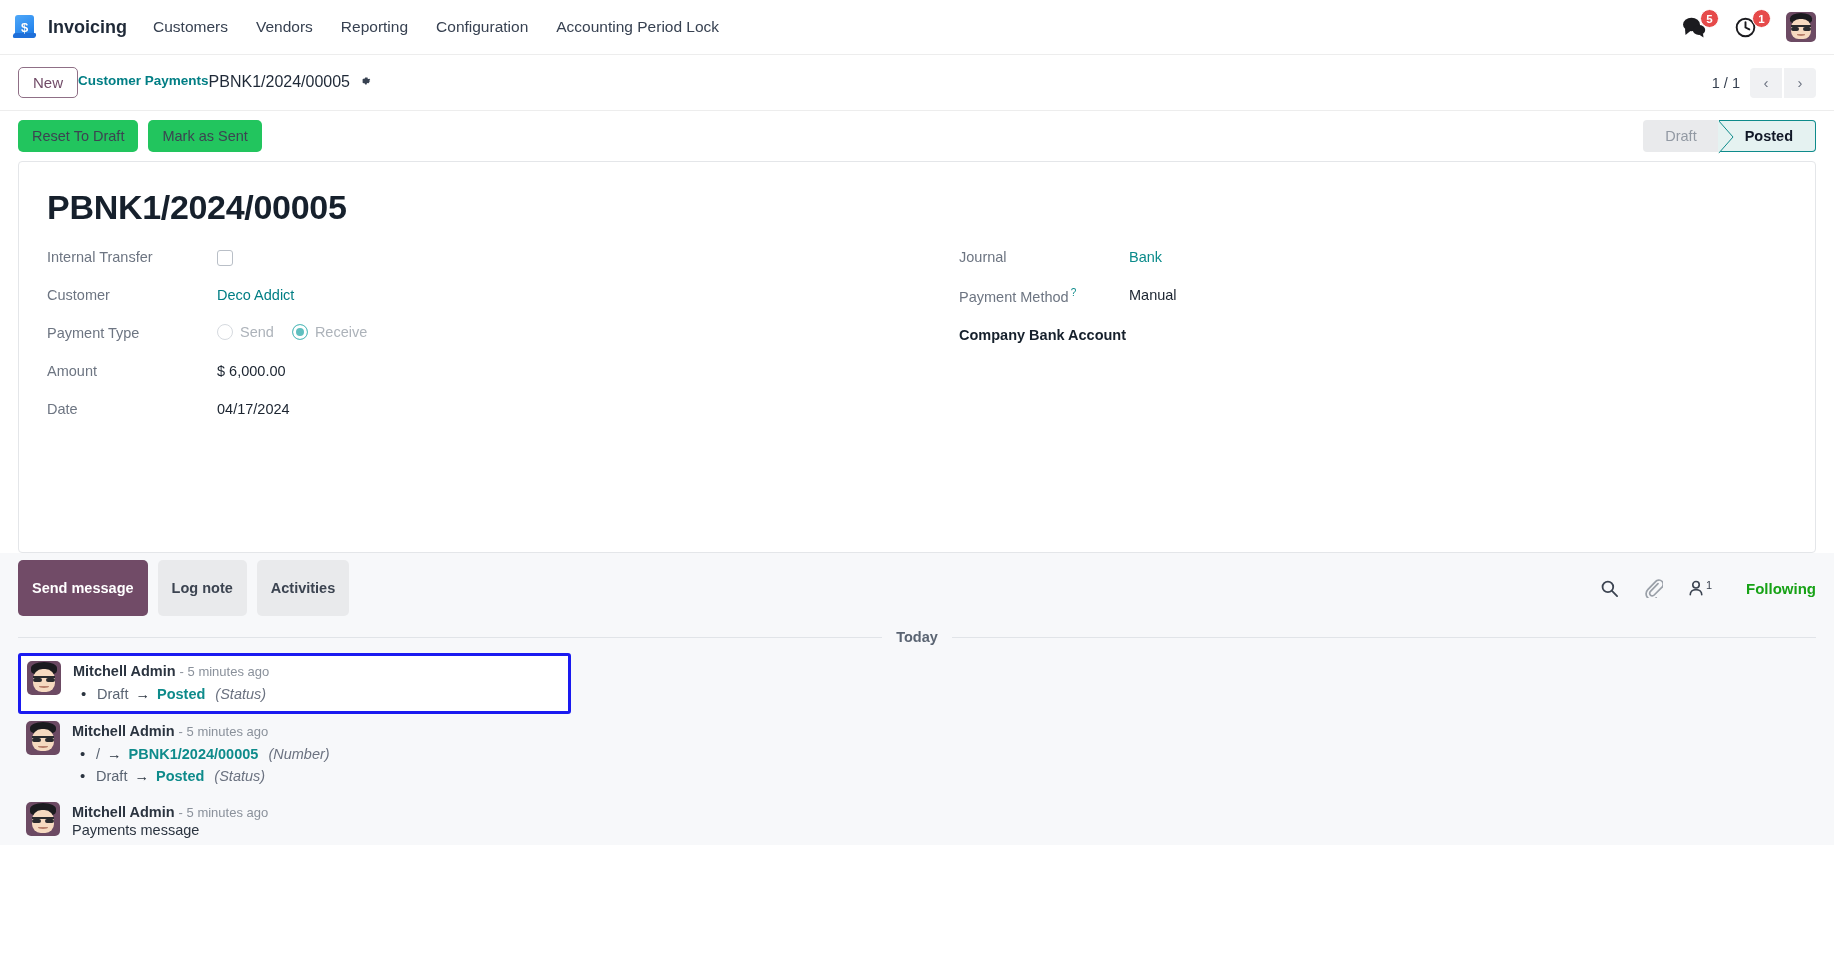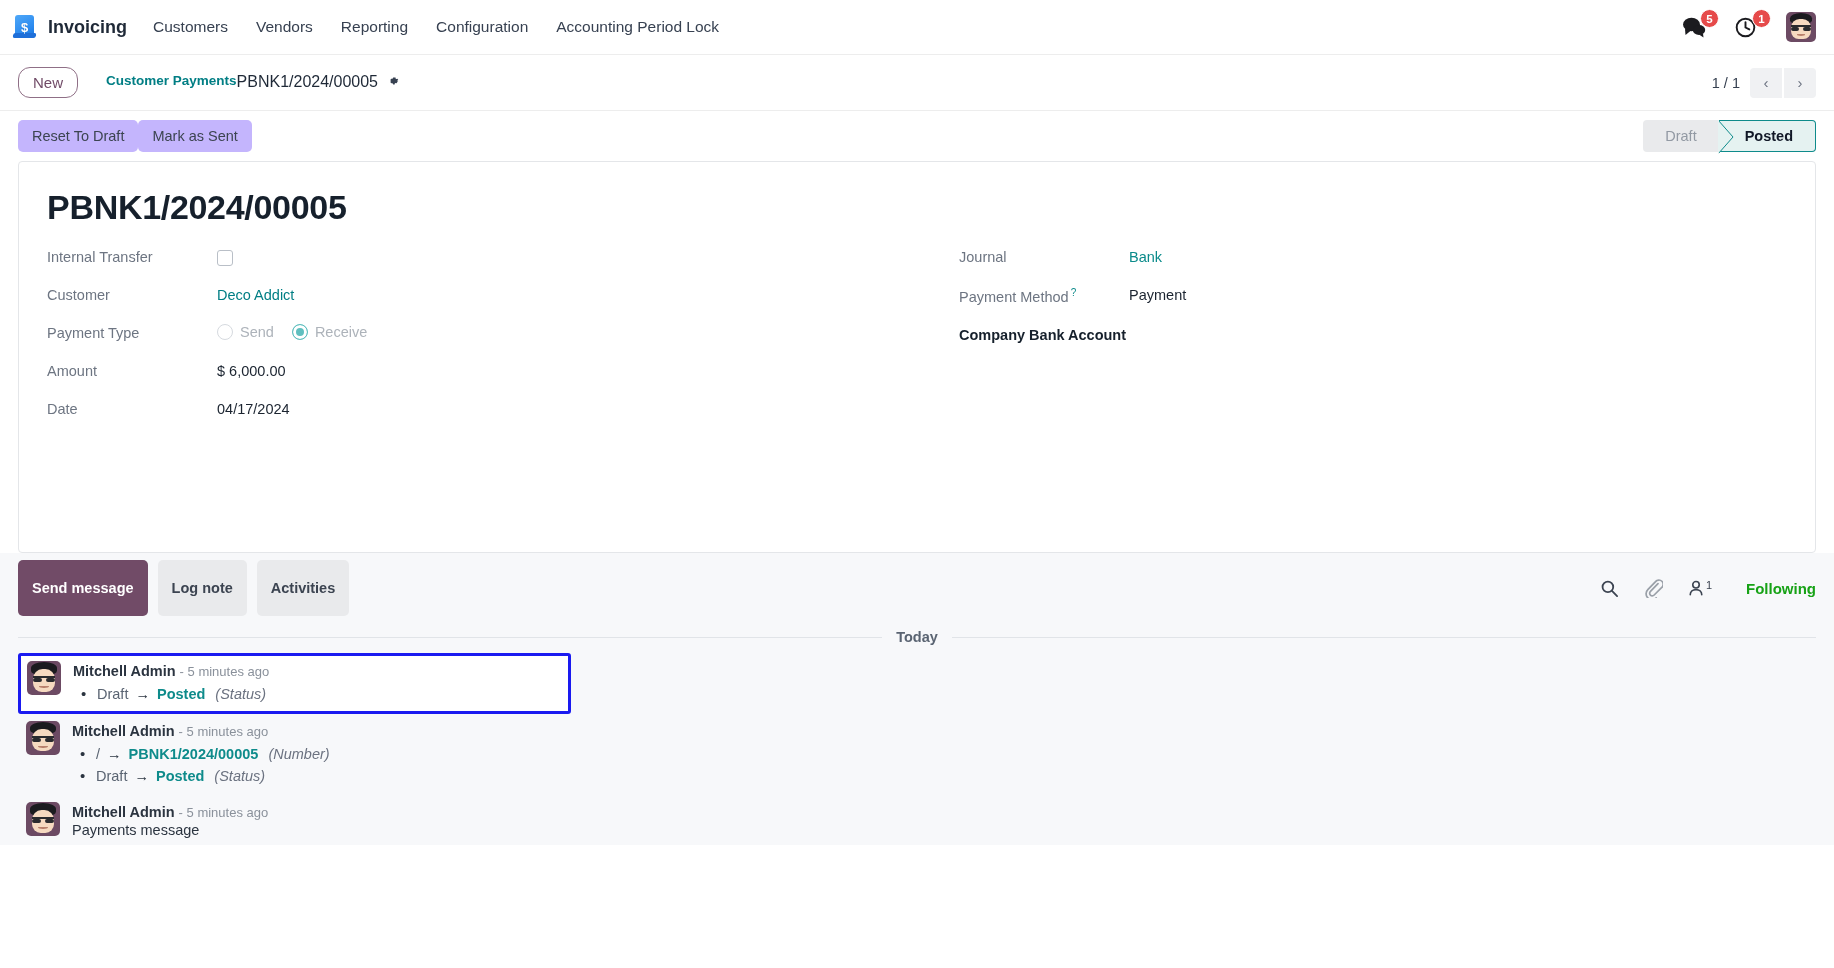--- a/index.html
+++ b/index.html
@@ -74,22 +74,22 @@
   }
 
   
   .bc-row {
     height: 56px; background: #FFFFFF;
     display: flex; align-items: center; padding: 0 18px 0 18px;
     border-bottom: 1px solid #EDEDED;
   }
   .new-btn {
     border: 1px solid #8F6F86; color: #714B67; background: #fff;
-    border-radius: 12px; padding: 6px 14px; font-size: 15px;
-    margin-right: 28px; cursor: pointer; white-space: nowrap;
+    border-radius: 5px; padding: 6px 14px; font-size: 15px;
+    margin-right: 0; cursor: pointer; white-space: nowrap;
   }
   .bc-stack { display: flex; flex-direction: row; line-height: 1.18; }
   .bc-parent {
     font-size: 13.5px; font-weight: 700; color: #017E84; cursor: pointer;
   }
   .bc-current { font-size: 16px; color: #1F2937; display: flex; align-items: center; gap: 8px; }
   .gear { color: #374151; font-size: 13px; cursor: pointer; }
   .pager { margin-left: auto; display: flex; align-items: center; gap: 10px; }
   .pager-txt { font-size: 14.5px; color: #374151; }
   .pager-btns { display: flex; }
@@ -100,23 +100,23 @@
   }
   .pg-btn:first-child { border-radius: 4px 0 0 4px; margin-right: 2px; }
   .pg-btn:last-child { border-radius: 0 4px 4px 0; }
 
   
   .status-bar {
     height: 50px; background: #FFFFFF;
     display: flex; align-items: center; padding: 0 18px;
   }
   .act-btn {
-    background: #c4b5fd; color: #3C4451; border: 0;
+    background: #22c55e; color: #3C4451; border: 0;
     border-radius: 5px; padding: 8px 14px; font-size: 14.5px;
-    font-weight: 500; cursor: pointer; white-space: nowrap;
+    font-weight: 500; margin-right: 10px; cursor: pointer; white-space: nowrap;
   }
   .statusbar-right { margin-left: auto; display: flex; align-items: stretch; height: 32px; }
   .st-item {
     display: flex; align-items: center; padding: 0 22px 0 26px;
     font-size: 14.5px; position: relative; background: #E9EAEC;
     color: #9299A3; white-space: nowrap; cursor: pointer;
   }
   .st-item:first-child { border-radius: 4px 0 0 4px; padding-left: 22px; }
   .st-item.active {
     background: #E5F2F1; color: #111827; font-weight: 700;
@@ -380,21 +380,21 @@
 
         <div class="frow">
           <div class="flabel">Journal</div>
           <div class="fval link plain">Bank</div>
         </div>
 
         <div class="frow">
           <div class="flabel">
             <span>Payment Method</span><span class="help-q">?</span>
           </div>
-          <div class="fval">Payment</div>
+          <div class="fval">Manual</div>
         </div>
 
         <div class="frow">
           <div class="flabel bold twoline">Company Bank Account</div>
           <div class="fval"></div>
         </div>
       </div>
     </div>
   </div>
 </div>

